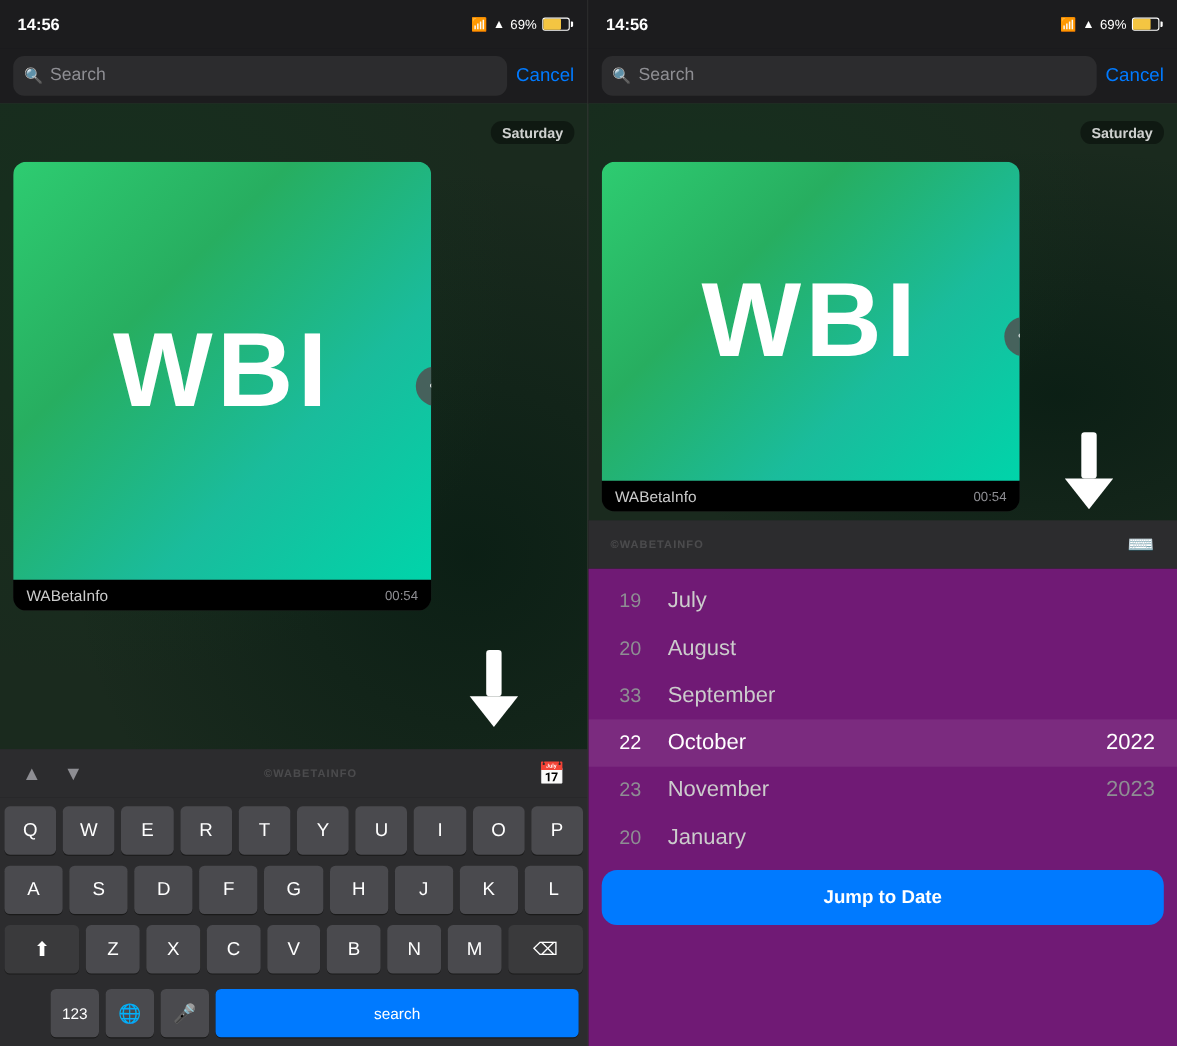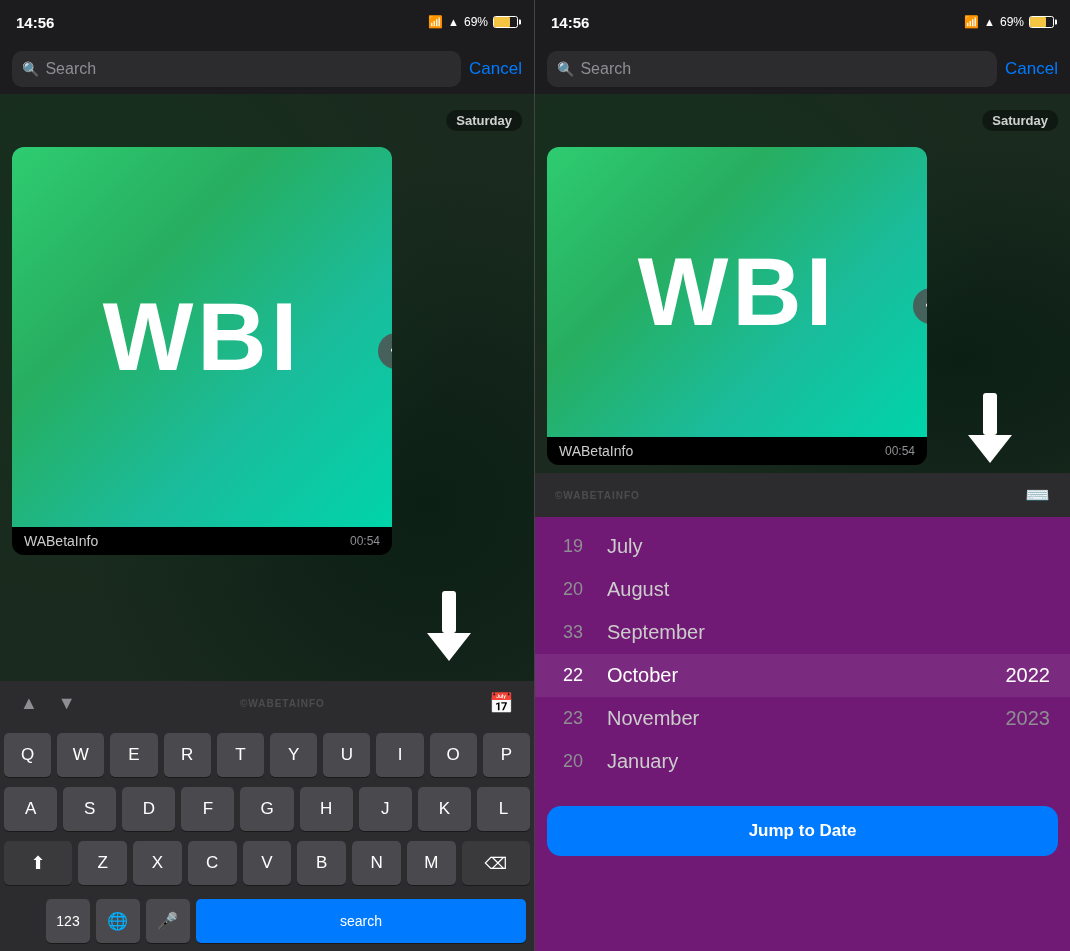--- a/index.html
+++ b/index.html
@@ -363,21 +363,21 @@
       flex: 1;
       color: #ccc;
       font-size: 20px;
     }
     .year-val {
       color: #8e8e93;
       font-size: 20px;
     }
 
     .jump-btn {
-      margin: 23px 12px 12px;
+      margin: 8px 12px 12px;
       height: 50px;
       background: #007AFF;
       border-radius: 14px;
       display: flex;
       align-items: center;
       justify-content: center;
       color: #fff;
       font-size: 17px;
       font-weight: 600;
       cursor: pointer;

